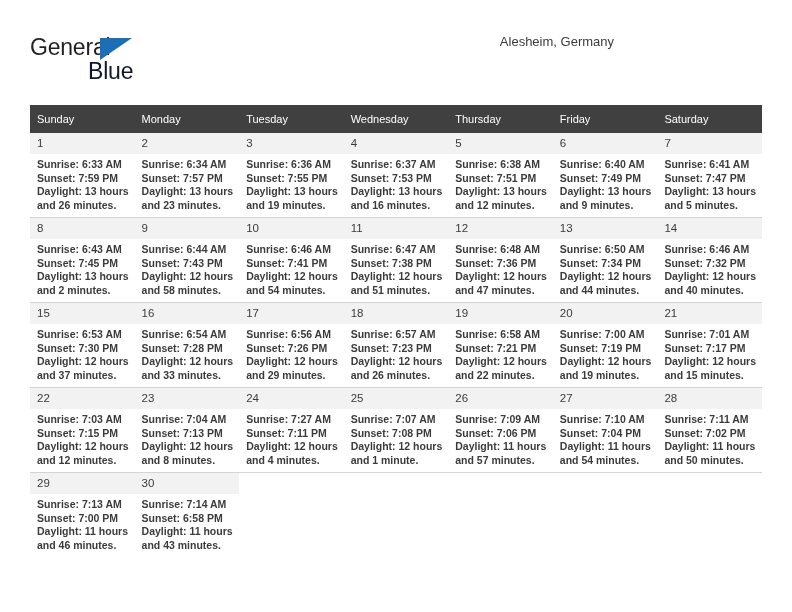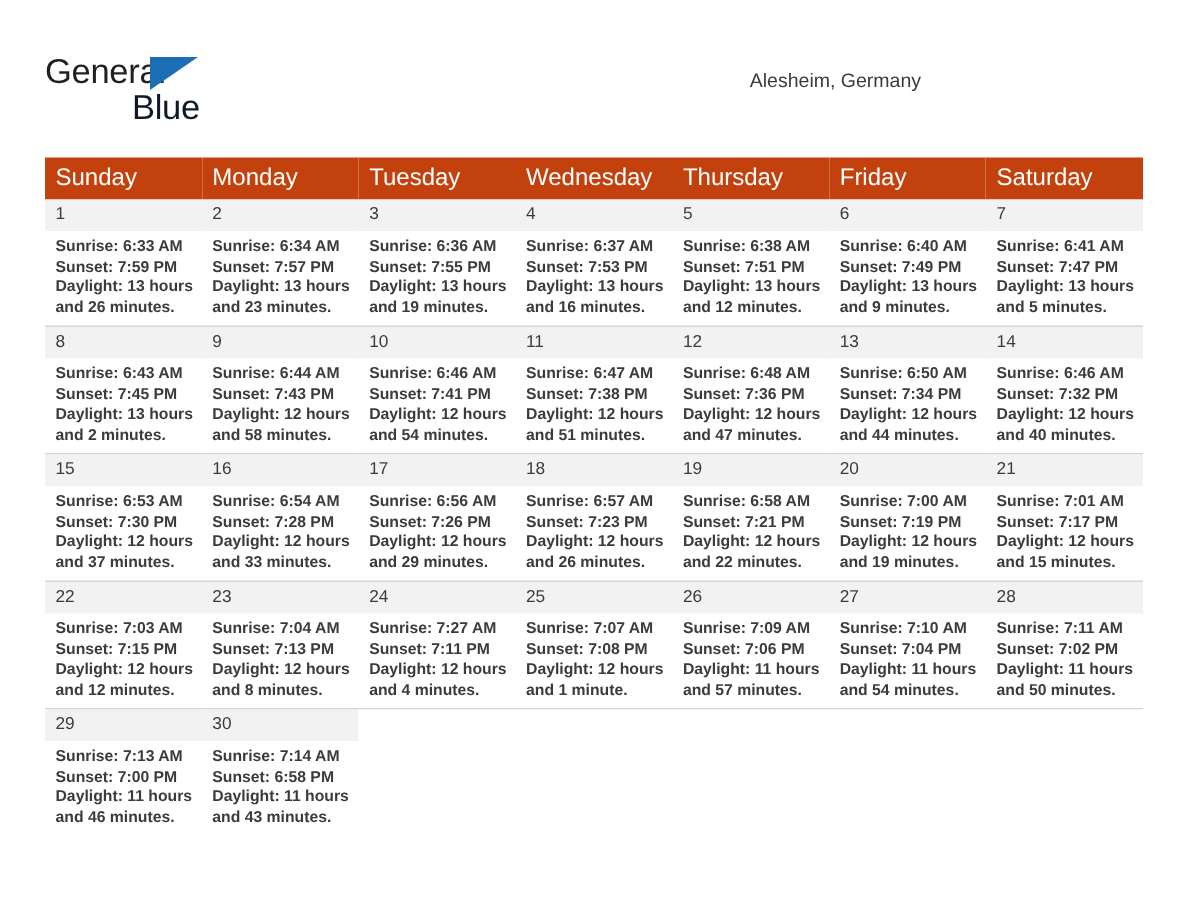--- a/index.html
+++ b/index.html
@@ -78,38 +78,38 @@
     line-height: 34px;
     color: #3b3b3b;
     font-weight: normal;
     margin: 0;
     white-space: nowrap;
   }
   .cal-subtitle {
     font-size: 13px;
     line-height: 20px;
     color: #3b3b3b;
-    margin: 16px 0 0 0;
+    margin: 4px 0 0 0;
     white-space: nowrap;
   }
 
   
   .calendar {
     position: absolute;
     left: 30px;
     top: 105px;
     width: 732px;
     border-collapse: collapse;
     table-layout: fixed;
   }
   .calendar th {
-    background: #c2410c;
+    background: #404040;
     color: #ffffff;
     font-weight: normal;
-    font-size: 16px;
+    font-size: 11px;
     text-align: left;
     padding: 5px 0 5px 7px;
     height: 18px;
     border: none;
   }
   .calendar td {
     vertical-align: top;
     padding: 0;
     border: none;
     width: 104.5px;

